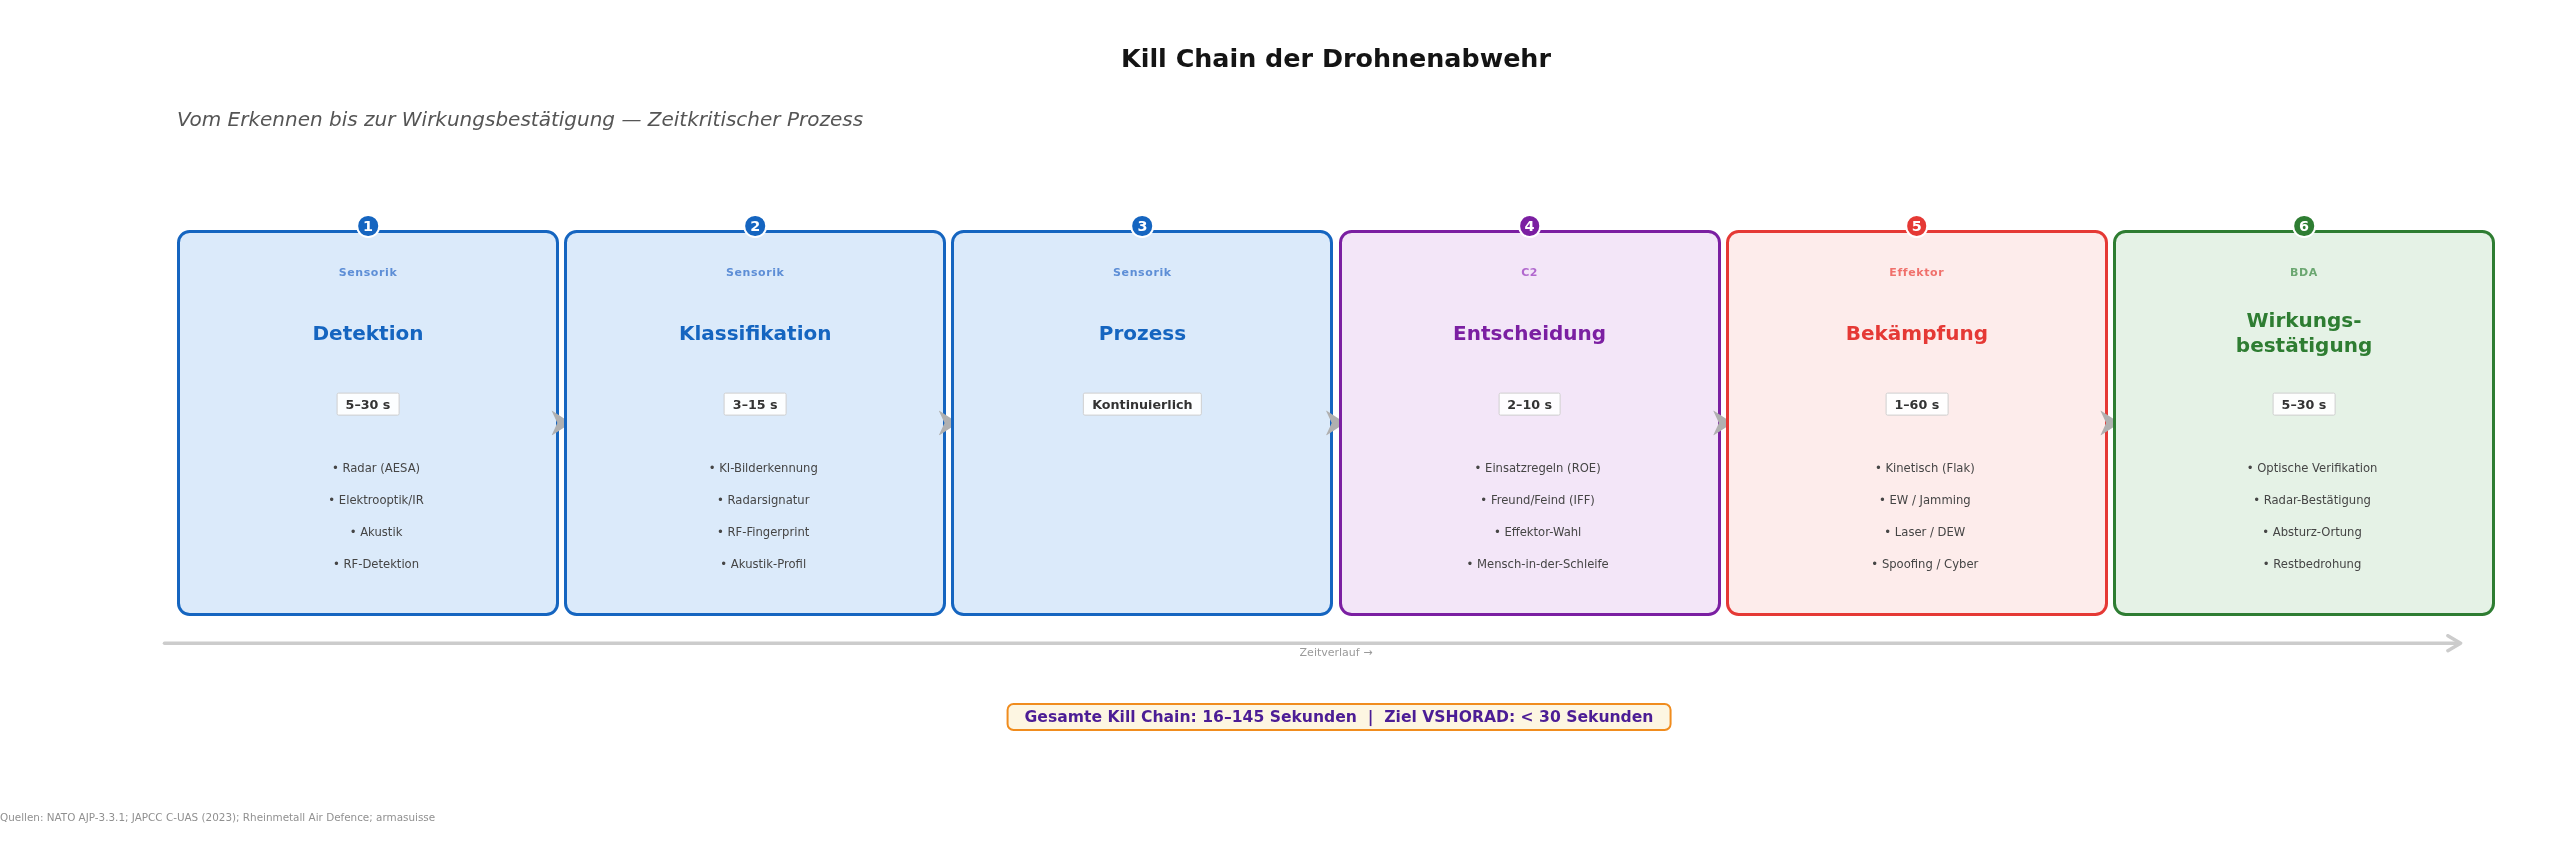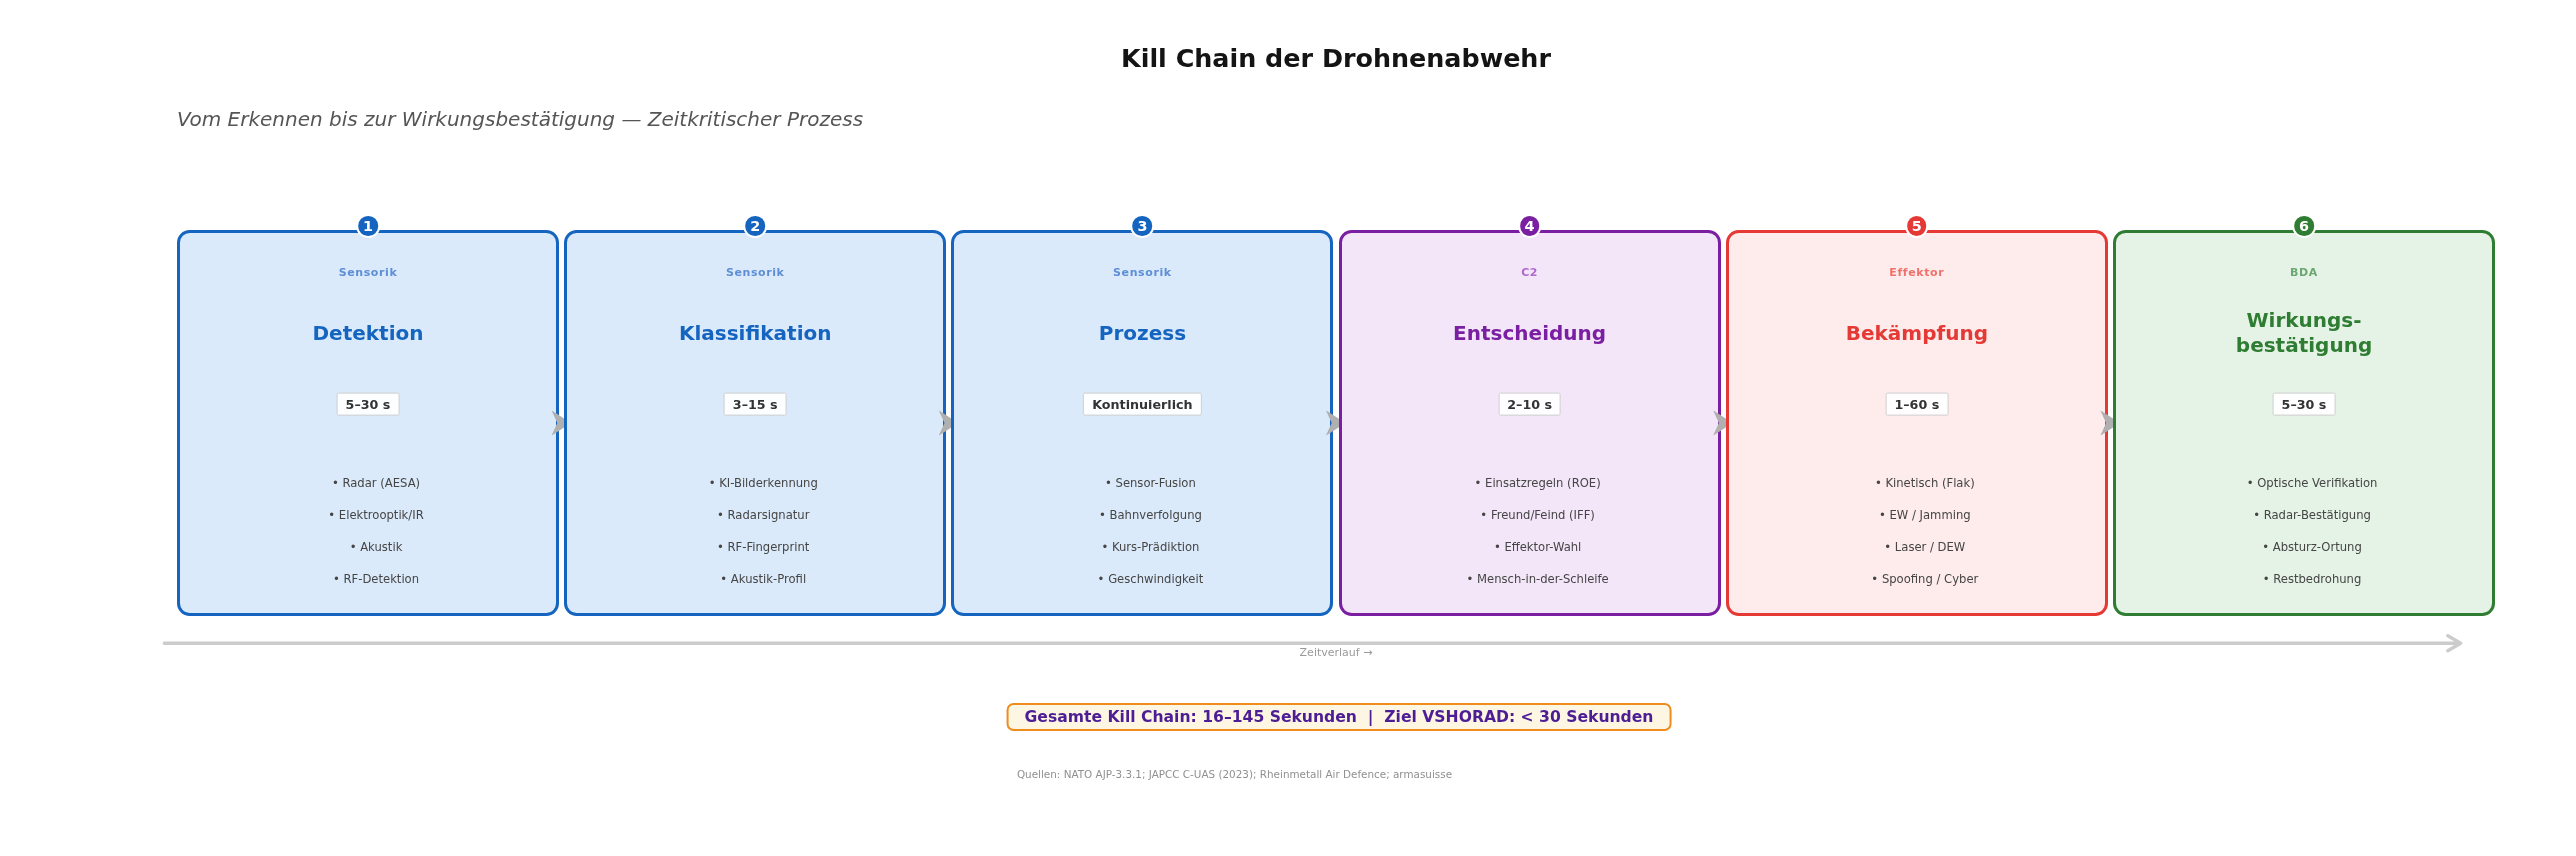--- a/index.html
+++ b/index.html
@@ -46,21 +46,21 @@
   }
   .stage-time{
     position:absolute;top:171px;left:50%;transform:translate(-50%,-50%);
     font-size:12.7px;font-weight:bold;color:#333333;
     background:rgba(255,255,255,0.92);
     border:1.2px solid #cfcfcf;border-radius:2px;
     padding:2.9px 8px;white-space:nowrap;
   }
   .stage-bullets{
     position:absolute;top:218px;left:16px;right:0;
-    margin:16px;padding:0;list-style:none;
+    margin:1px;padding:0;list-style:none;
   }
   .stage-bullets li{
     height:32px;line-height:32px;text-align:center;
     font-size:11.6px;color:#454545;
   }
   .stage-bullets li::before{content:"• ";}
 
   .chevron{
     position:absolute;right:-15px;top:50%;transform:translateY(-50%);
     width:19.6px;height:25.4px;background:#b0b0b0;
@@ -73,22 +73,22 @@
     text-align:center;font-size:11px;color:#9a9a9a;
   }
 
   .summary-badge{
     position:absolute;top:703px;left:1339px;transform:translateX(-50%);
     border:2.3px solid var(--sum-border);background:var(--sum-bg);
     border-radius:7px;padding:2.9px 16px;
     font-size:15.6px;font-weight:bold;color:#4c1d95;white-space:pre;
   }
   .sources{
-    position:absolute;top:768px;left:0;width:2469px;
-    text-align:center;font-size:10.4px;color:#909090;
+    position:absolute;top:811px;left:0;width:2469px;
+    text-align:left;font-size:10.4px;color:#909090;
   }
 </style>
 </head>
 <body>
 
 <div class="page-title">Kill Chain der Drohnenabwehr</div>
 <div class="page-subtitle">Vom Erkennen bis zur Wirkungsbestätigung — Zeitkritischer Prozess</div>
 
 <div class="cards">
 
@@ -118,26 +118,20 @@
       <li>Akustik-Profil</li>
     </ul>
     <span class="chevron"></span>
   </div>
 
   <div class="stage-card" style="--border: #1565c0; --bg: #dbeafa; --cat: #5d8ed6; --title: #1565c0;">
     <div class="stage-badge">3</div>
     <div class="stage-category">Sensorik</div>
     <div class="stage-title">Prozess</div>
     <div class="stage-time">Kontinuierlich</div>
-    <ul class="stage-bullets">
-      <li>Sensor-Fusion</li>
-      <li>Bahnverfolgung</li>
-      <li>Kurs-Prädiktion</li>
-      <li>Geschwindigkeit</li>
-    </ul>
     <span class="chevron"></span>
   </div>
 
   <div class="stage-card" style="--border: #7b1fa2; --bg: #f3e6f8; --cat: #b168ce; --title: #7b1fa2;">
     <div class="stage-badge">4</div>
     <div class="stage-category">C2</div>
     <div class="stage-title">Entscheidung</div>
     <div class="stage-time">2–10 s</div>
     <ul class="stage-bullets">
       <li>Einsatzregeln (ROE)</li>

